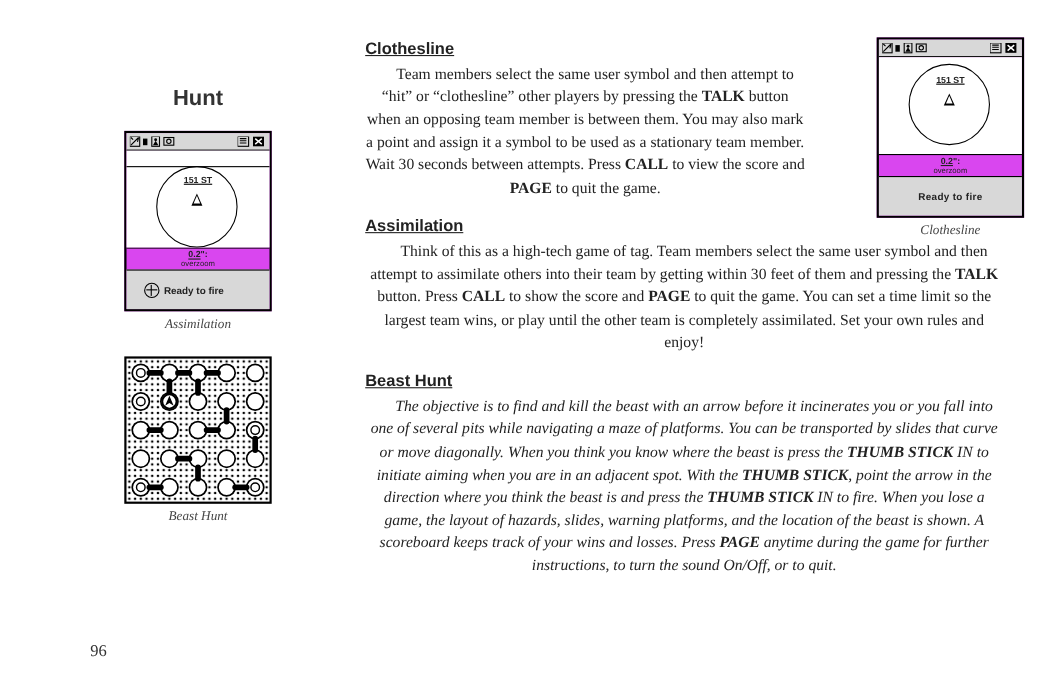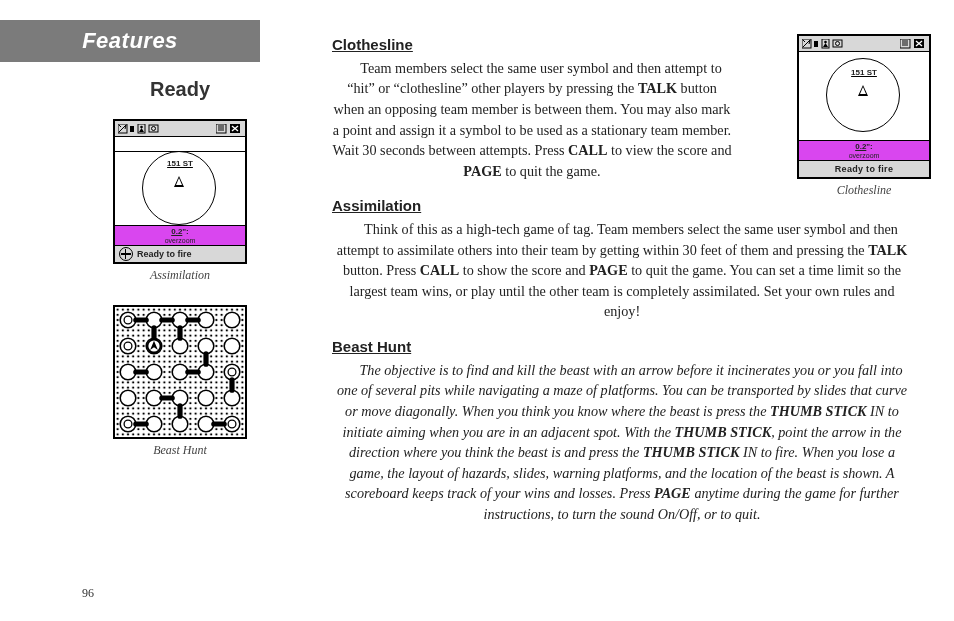--- a/index.html
+++ b/index.html
@@ -103,24 +103,24 @@
   }
   .device-screen .zoom{
     border-top:1px solid #000;
     padding:2px 3px 1px 3px;
     line-height:1.1;
   }
   .zoom .z1{font-weight:700;font-size:8px;text-decoration:underline;}
   .zoom .z2{font-size:7px;}
   .device-screen .status{
     border-top:1.5px solid #000;
-    height:17px;
+    height:36px;
     display:flex;align-items:center;
     gap:4px;
-    padding:0 4px;
+    padding:0 16px;
     background:#d8d8d8;
     font-weight:700;
     font-size:9px;
     box-sizing:border-box;
   }
   .status .sicon{
     width:12px;height:12px;border:1.3px solid #000;border-radius:50%;
     position:relative;flex:0 0 auto;
   }
   .status .sicon::before,
@@ -185,32 +185,31 @@
     justify-content:center;
     letter-spacing:0.3px;
   }
 
   
   .sec1 .para{width:400px;}
 
   .page-num{
     position:absolute;
     left:82px;bottom:20px;
-    font-size:12px;
+    font-size:15px;
     color:#333;
   }
 </style>
 </head>
 <body>
 <div class="page">
 
-<div class="tab">Features</div>
 
 <div class="left-col">
-  <div class="left-heading">Ready</div>
+  <div class="left-heading">Hunt</div>
 
   <div class="device-screen">
     <div class="top">
       <span class="l">
         <svg width="42" height="10" viewBox="0 0 42 10">
           <rect x="0" y="0" width="9" height="9" fill="none" stroke="#000"></rect>
           <path d="M1 8 L8 1 M1 1 L3 3 M8 1 L7 5" stroke="#000" stroke-width="1" fill="none"></path>
           <rect x="12" y="2" width="4" height="6" fill="#000"></rect>
           <rect x="20" y="0" width="7" height="9" fill="none" stroke="#000"></rect>
           <circle cx="23.5" cy="3" r="1.3" fill="#000"></circle>

